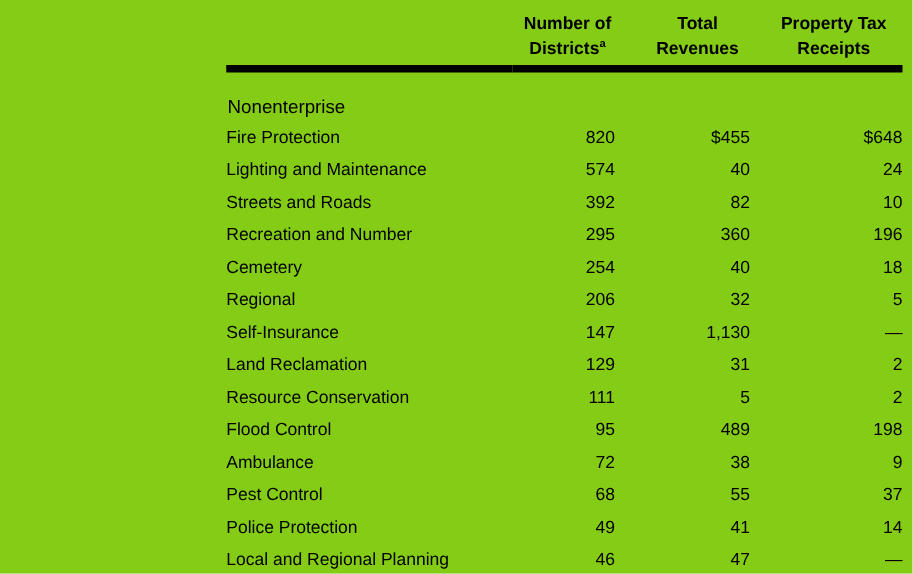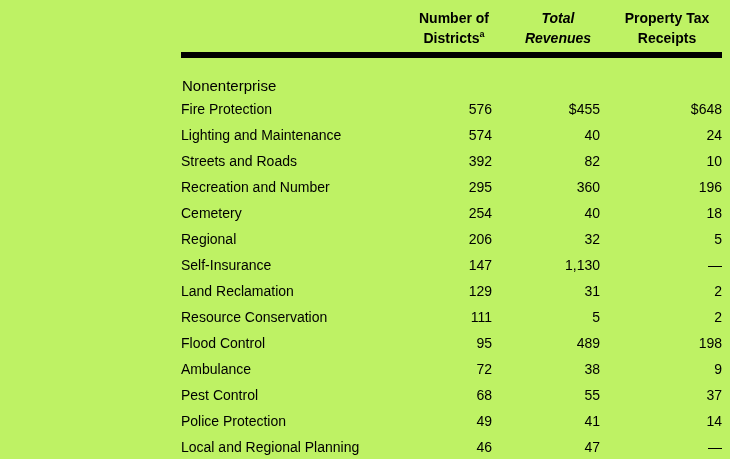--- a/index.html
+++ b/index.html
@@ -6,21 +6,21 @@
     margin: 0;
     padding: 0;
     background: #ffffff;
     font-family: "Liberation Sans", sans-serif;
     color: #000000;
   }
   .page {
     position: relative;
     width: 730px;
     height: 459px;
-    background: #bef264;
+    background: #84cc16;
     overflow: hidden;
   }
   table.report-table {
     position: absolute;
     left: 181px;
     top: 0;
     width: 541px;
     border-collapse: collapse;
     table-layout: fixed;
   }
@@ -33,21 +33,21 @@
     height: 48px;
     vertical-align: bottom;
     text-align: center;
     font-weight: bold;
     font-size: 14px;
     line-height: 20px;
     padding: 0 0 4px 0;
     border-bottom: 6px solid #000000;
   }
   thead th.h-districts { padding-left: 6px; }
-  thead th.h-revenues  { padding-left: 24px; font-style: italic; }
+  thead th.h-revenues  { padding-left: 24px; }
   thead th.h-receipts  { padding-left: 12px; }
   thead th .hline { display: block; }
   thead th sup {
     font-size: 9px;
     line-height: 0;
     vertical-align: super;
   }
 
   tr.section-row td {
     height: 36px;
@@ -97,21 +97,21 @@
         </th>
       </tr>
     </thead>
     <tbody>
       <tr class="section-row">
         <td colspan="4">Nonenterprise</td>
       </tr>
 
   <tr class="data-row">
     <td class="cell-label cat">Fire Protection</td>
-    <td class="cell-num num-districts dist">576</td>
+    <td class="cell-num num-districts dist">820</td>
     <td class="cell-num num-revenues rev">$455</td>
     <td class="cell-num num-receipts rec">$648</td>
   </tr>
 
   <tr class="data-row">
     <td class="cell-label cat">Lighting and Maintenance</td>
     <td class="cell-num num-districts dist">574</td>
     <td class="cell-num num-revenues rev">40</td>
     <td class="cell-num num-receipts rec">24</td>
   </tr>

